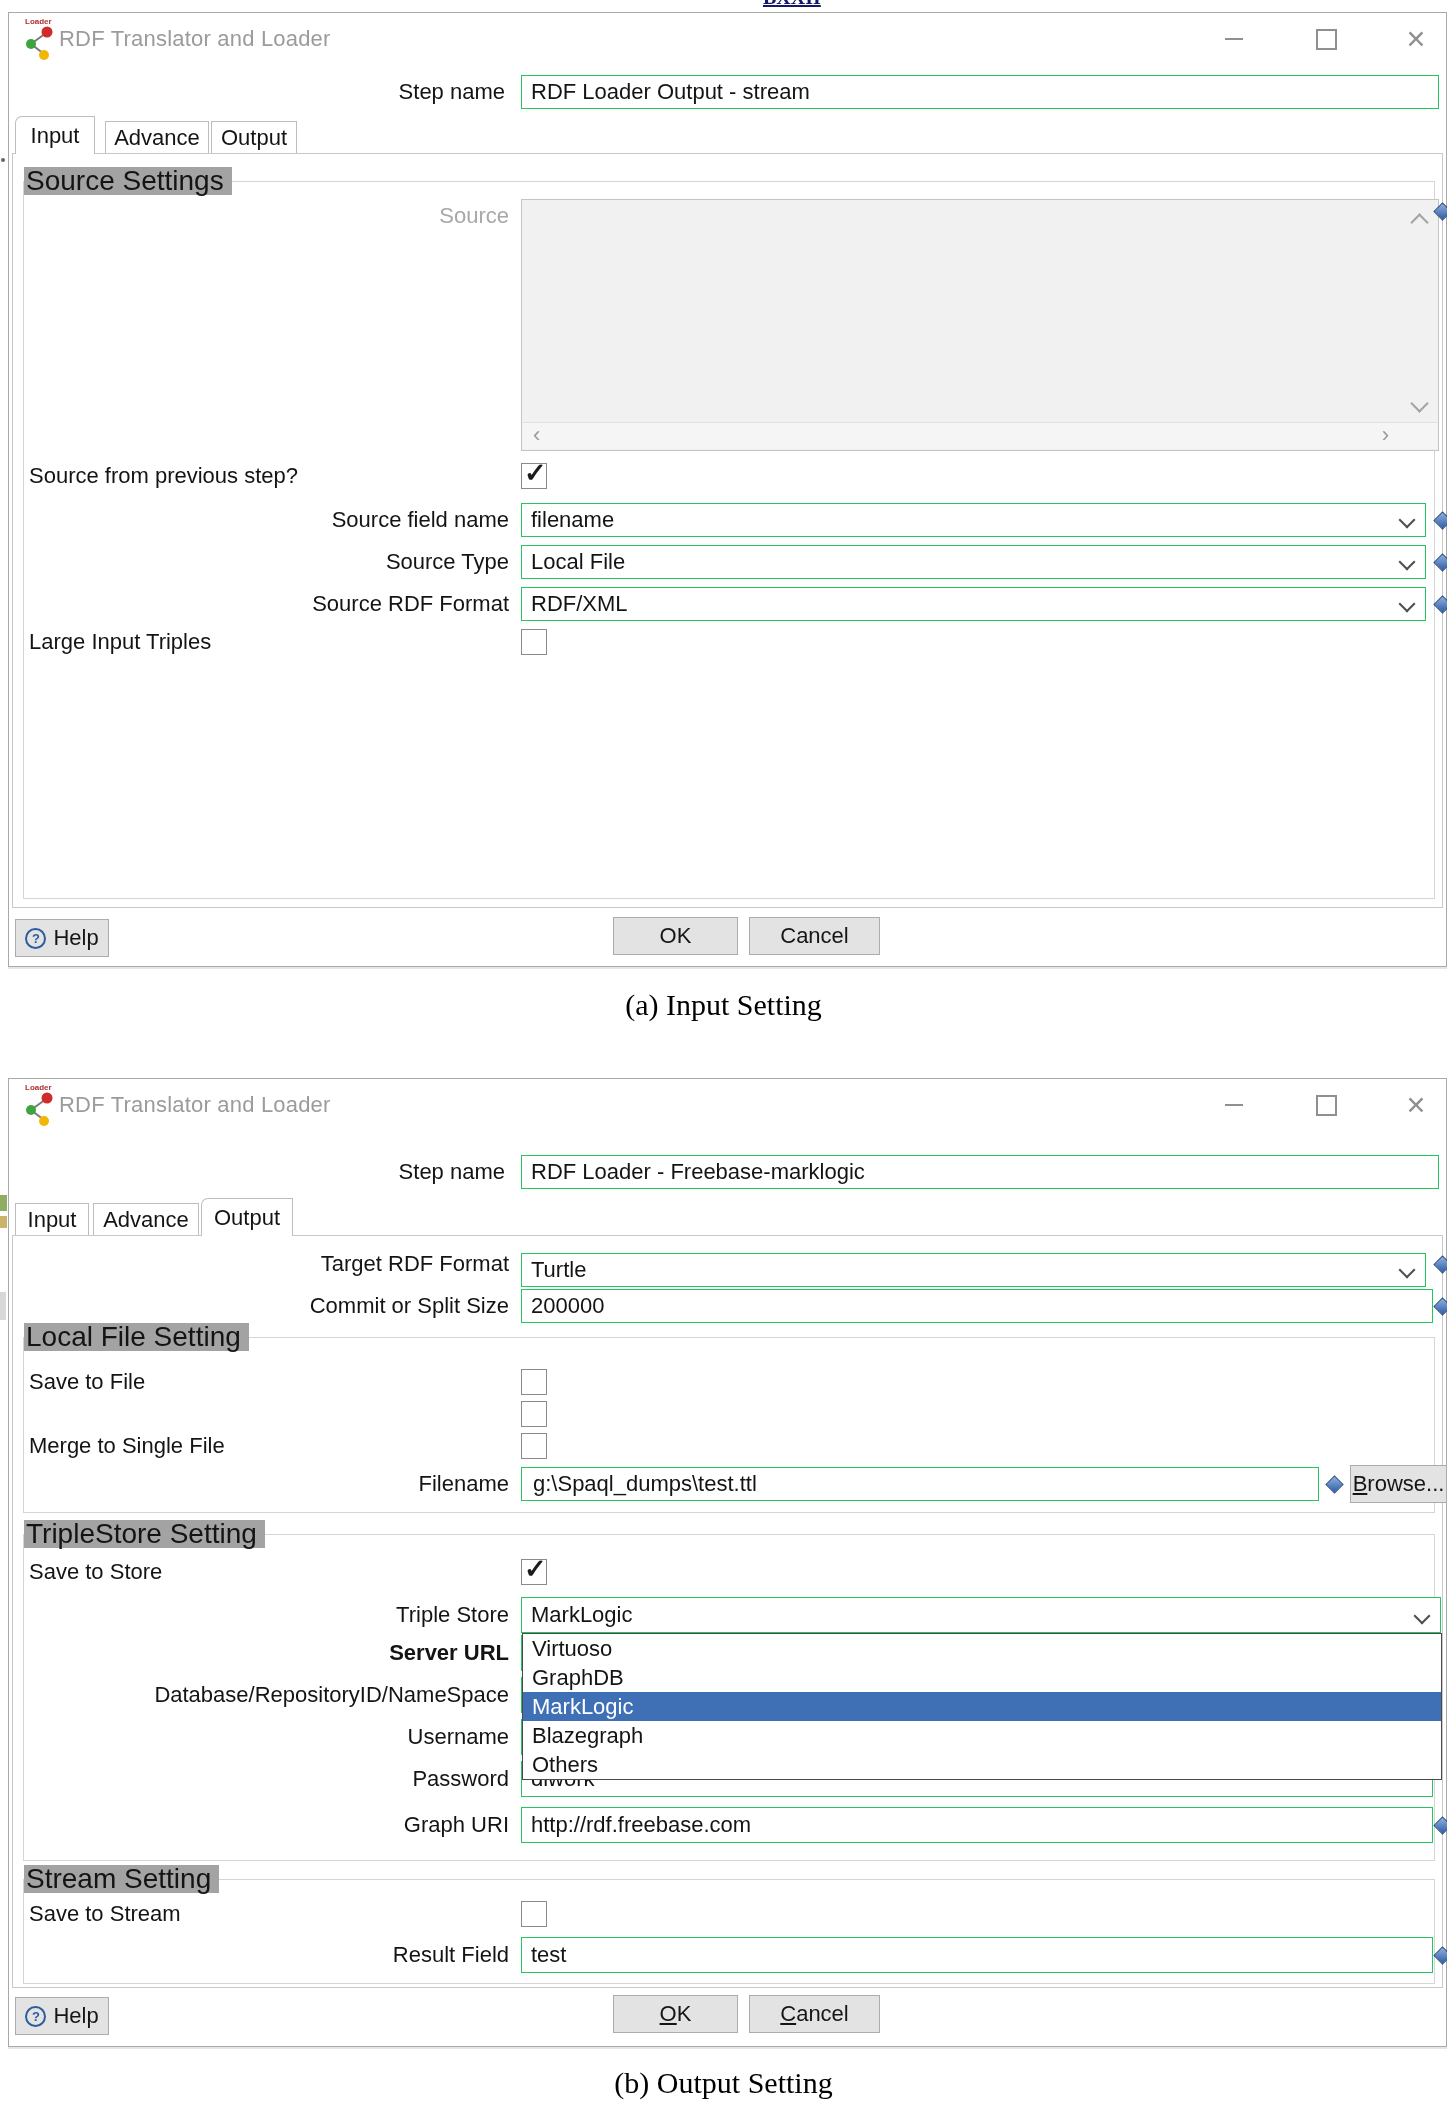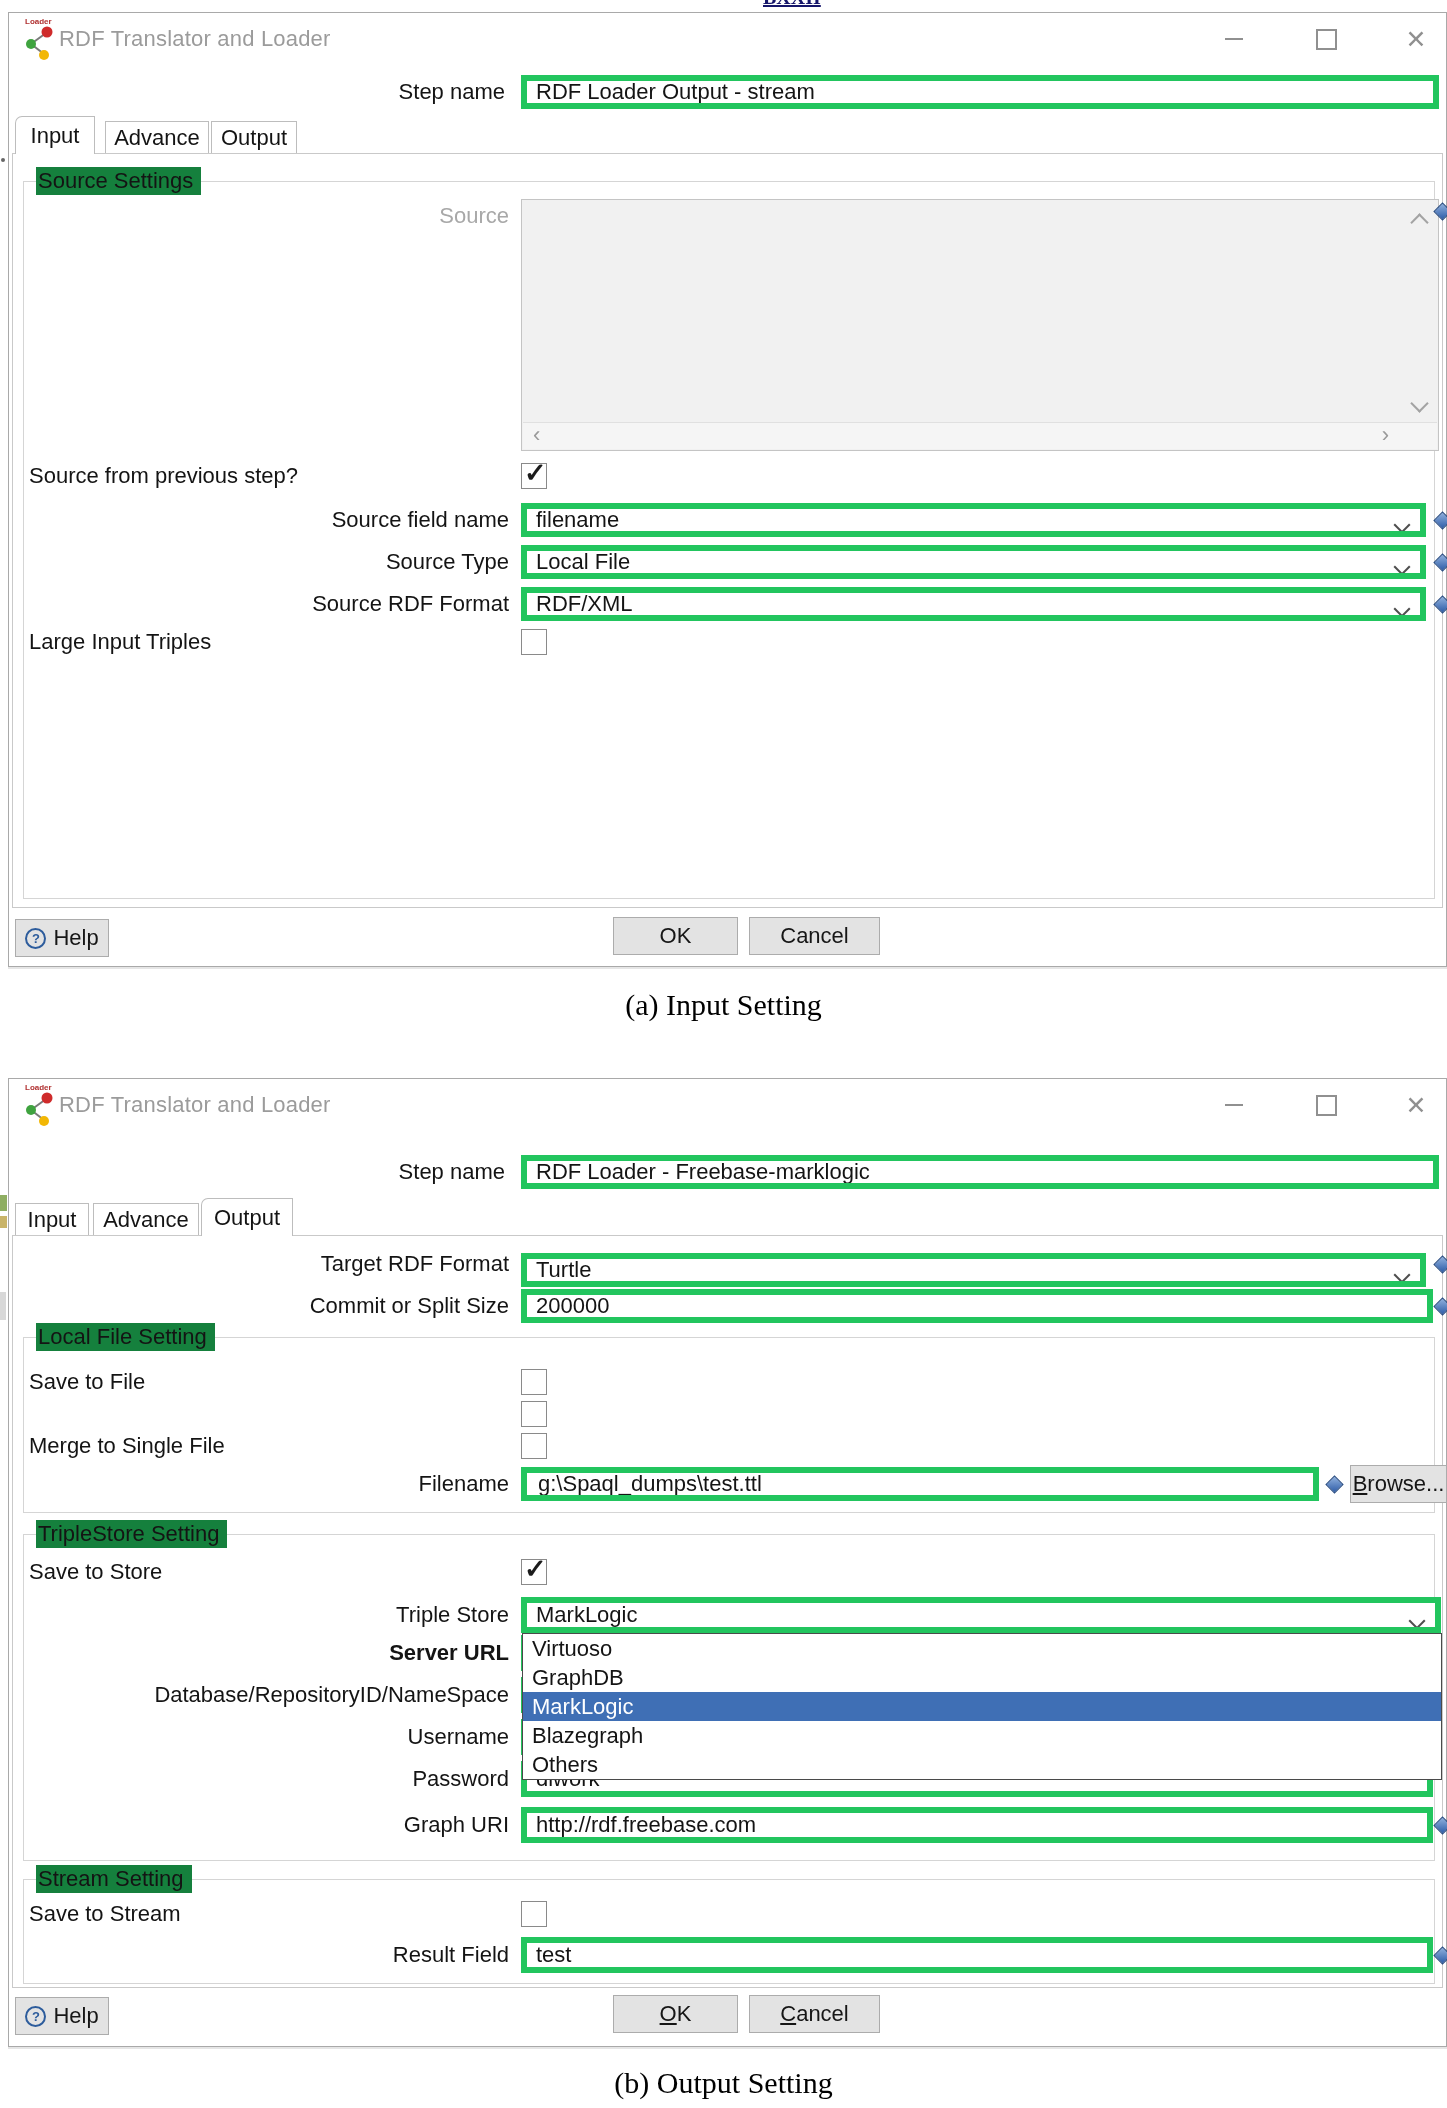--- a/index.html
+++ b/index.html
@@ -13,31 +13,31 @@
   .app-icon{position:absolute;left:13px;top:3px;width:34px;height:46px;}
   .win-btn{position:absolute;top:0;width:58px;height:52px;display:flex;align-items:center;justify-content:center;cursor:default;}
   .wb-min{left:1196px;}.wb-max{left:1288px;}.wb-close{left:1378px;}
   .glyph-min{width:18px;height:2px;background:#909090;}
   .glyph-max{width:17px;height:17px;border:2px solid #909090;}
   .glyph-close{font-size:25px;color:#909090;line-height:1;}
 
   
   .field-label{position:absolute;left:20px;width:480px;text-align:right;font-size:22px;color:#141414;height:34px;line-height:34px;white-space:nowrap;}
   .field-label.dis{color:#a8a8a8;}
-  .tinput,.combo{position:absolute;box-sizing:border-box;background:#fff;border:6px solid #22c55e;height:34px;display:flex;align-items:center;padding:0 9px;font-size:22px;color:#141414;white-space:nowrap;overflow:hidden;}
+  .tinput,.combo{position:absolute;box-sizing:border-box;background:#fff;border:1px solid #22c55e;height:34px;display:flex;align-items:center;padding:0 9px;font-size:22px;color:#141414;white-space:nowrap;overflow:hidden;}
   .combo{padding-right:36px;}
   .chev{position:absolute;right:12px;top:10px;width:10px;height:10px;border-right:2px solid #4e4e4e;border-bottom:2px solid #4e4e4e;transform:rotate(45deg);}
   .diamond{position:absolute;width:11px;height:11px;transform:rotate(45deg);background:linear-gradient(135deg,#8fb0dd,#2f5da8);border:1px solid #24487f;}
   .cb{position:absolute;width:26px;height:26px;box-sizing:border-box;background:#fff;border:1px solid #8a8a8a;}
   .cb .tick{display:none;position:absolute;left:2px;top:-7px;font-size:27px;font-weight:700;color:#1b1b1b;}
   .cb.checked .tick{display:block;}
   .cb-label{position:absolute;left:20px;width:480px;font-size:22px;color:#141414;height:30px;line-height:30px;white-space:nowrap;}
 
   .group{position:absolute;border:1px solid #d5d5d5;}
-  .legend{position:absolute;top:-15px;left:12px;background:#15803d;padding:0 8px 0 2px;font-size:22px;color:#141414;line-height:28px;white-space:nowrap;}
+  .legend{position:absolute;top:-15px;left:0;background:#a3a3a3;padding:0 8px 0 2px;font-size:28px;color:#141414;line-height:28px;white-space:nowrap;}
   .client{position:absolute;left:3px;width:1429px;border:1px solid #c9c9c9;background:#fff;}
 
   .tab{position:absolute;box-sizing:border-box;background:#fff;border:1px solid #bdbdbd;border-bottom:none;display:flex;align-items:center;justify-content:center;font-size:22px;color:#141414;z-index:3;}
   .tab.selected{z-index:4;border-top-left-radius:7px;}
 
   .btn{position:absolute;box-sizing:border-box;height:38px;background:#e3e3e3;border:1px solid #acacac;display:flex;align-items:center;justify-content:center;font-size:22px;color:#161616;}
   .btn .cap{display:inline-block;}
   .btn.mnemonic .cap::first-letter{text-decoration:underline;}
   .help-ico{box-sizing:border-box;width:21px;height:21px;border:2px solid #2d5c9c;border-radius:50%;color:#2d5c9c;font-size:13px;font-weight:700;display:flex;align-items:center;justify-content:center;margin-right:7px;}
 

